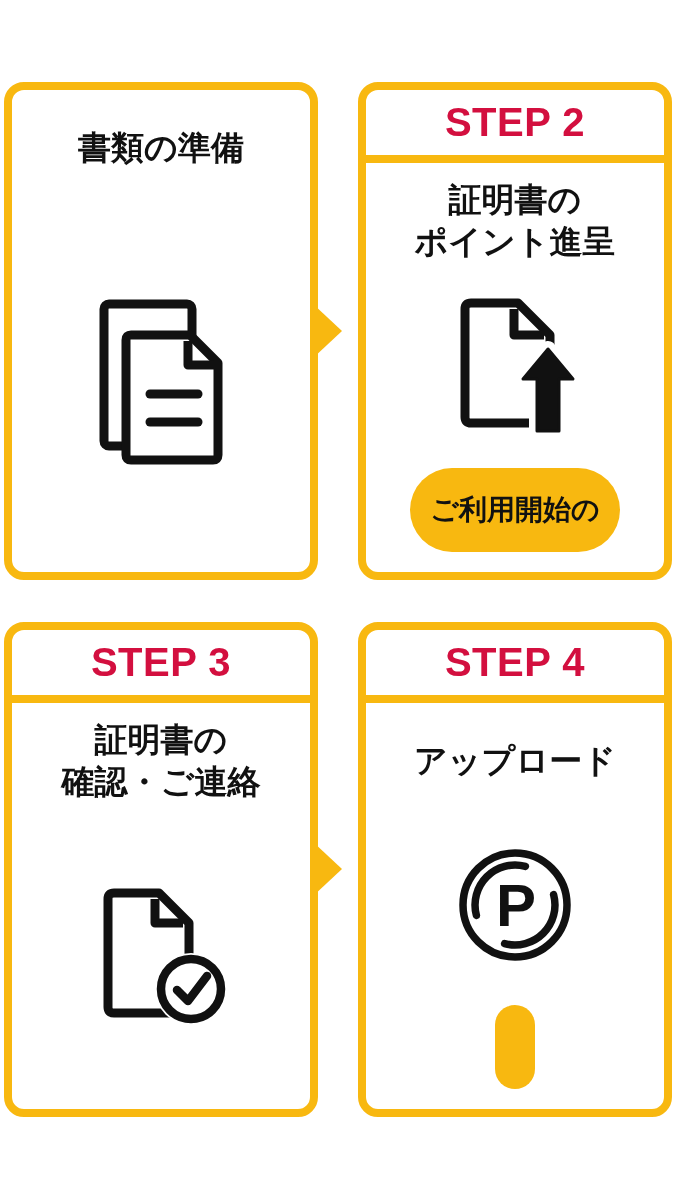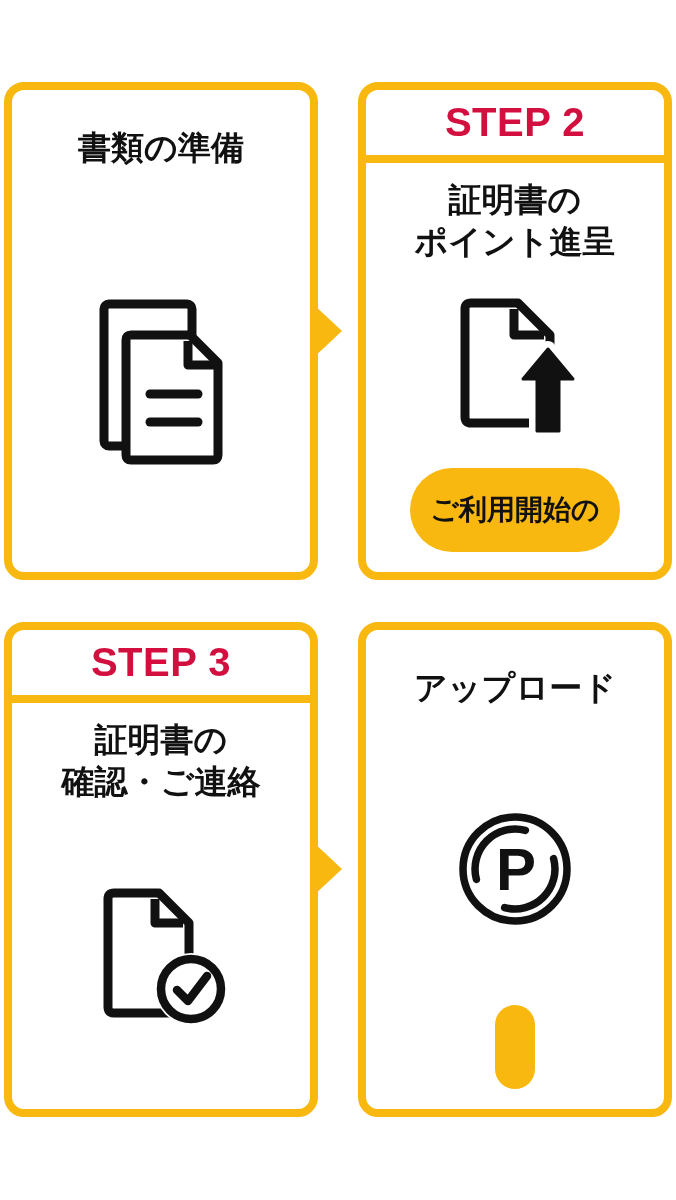--- a/index.html
+++ b/index.html
@@ -120,20 +120,23 @@
             <circle cx="96" cy="102" r="36" fill="#fff"></circle>
             <circle cx="96" cy="102" r="30" fill="#fff" stroke="#111" stroke-width="8.5"></circle>
             <path d="M82 103 L93 114 L112 89" fill="none" stroke="#111" stroke-width="8.5" stroke-linecap="round" stroke-linejoin="round"></path>
           </svg>
         </span>
       </div>
     </div>
   </div>
 
   <div class="card r2 c2">
+    <div class="card-header">
+      <span class="step-label">STEP 4</span>
+    </div>
     <div class="card-body">
       <div class="card-title">
         <span>アップロード</span>
       </div>
       <div class="icon-wrap">
         <span>
           <svg width="120" height="120" viewBox="0 0 120 120">
             <circle cx="60" cy="60" r="52" fill="none" stroke="#111" stroke-width="7.5"></circle>
             <path d="M21.4 70.4 A40 40 0 0 1 70.4 21.4" fill="none" stroke="#111" stroke-width="7.5" stroke-linecap="round"></path>
             <path d="M49.6 98.6 A40 40 0 0 0 98.6 49.6" fill="none" stroke="#111" stroke-width="7.5" stroke-linecap="round"></path>

